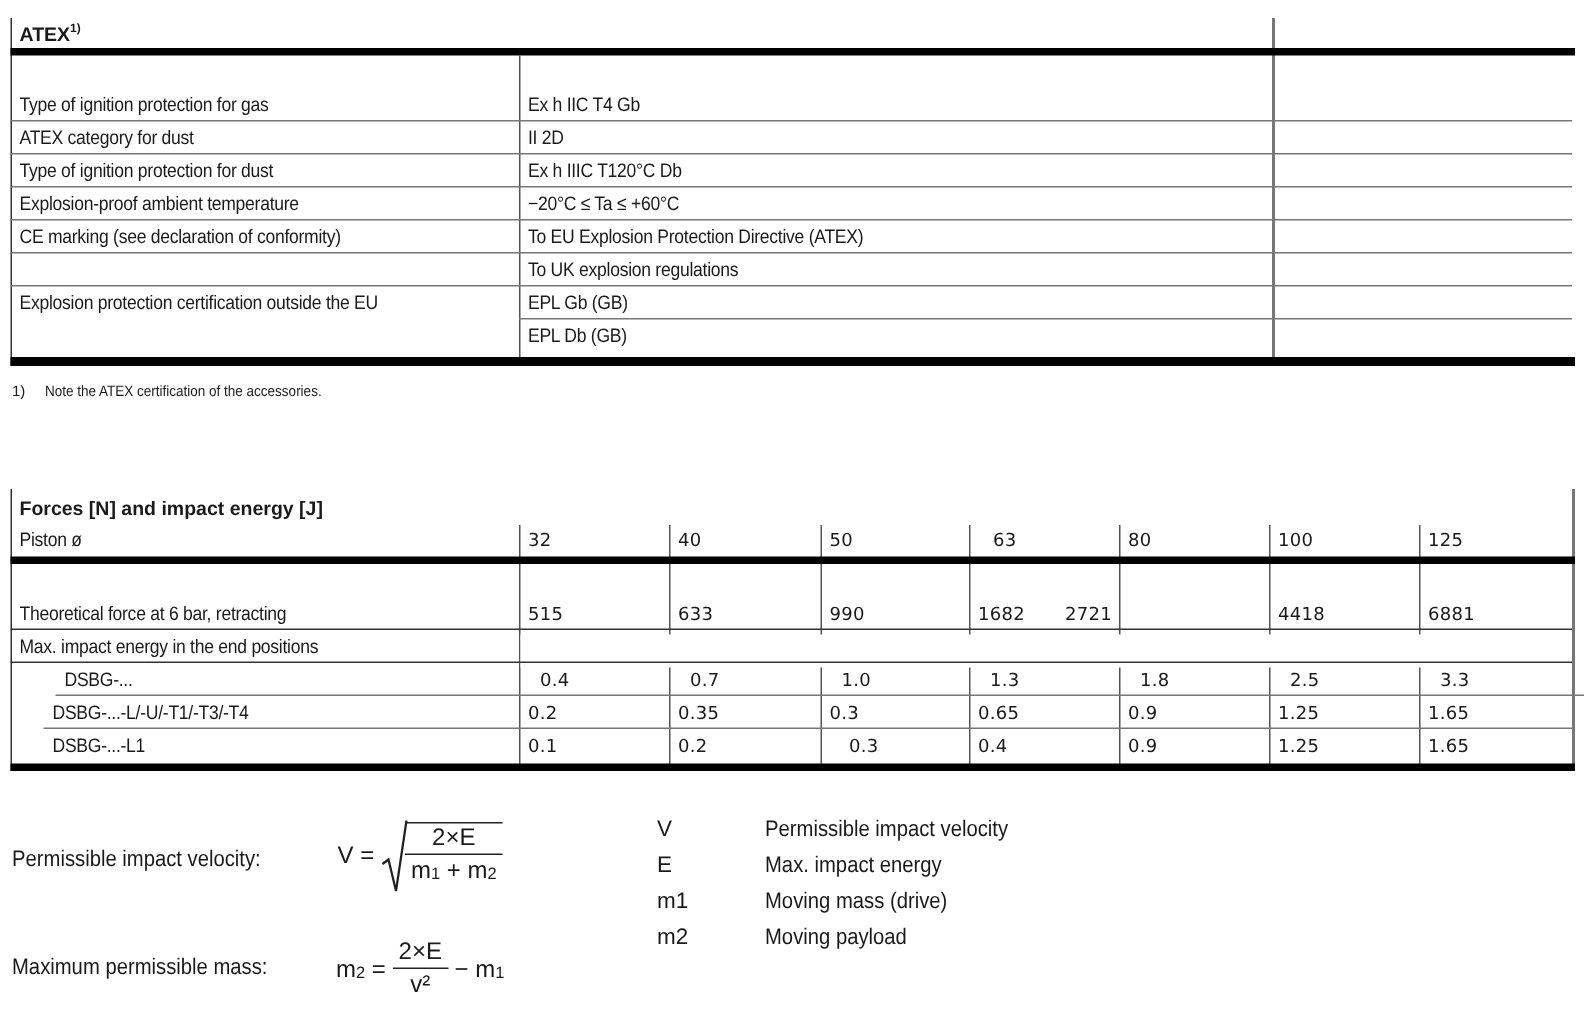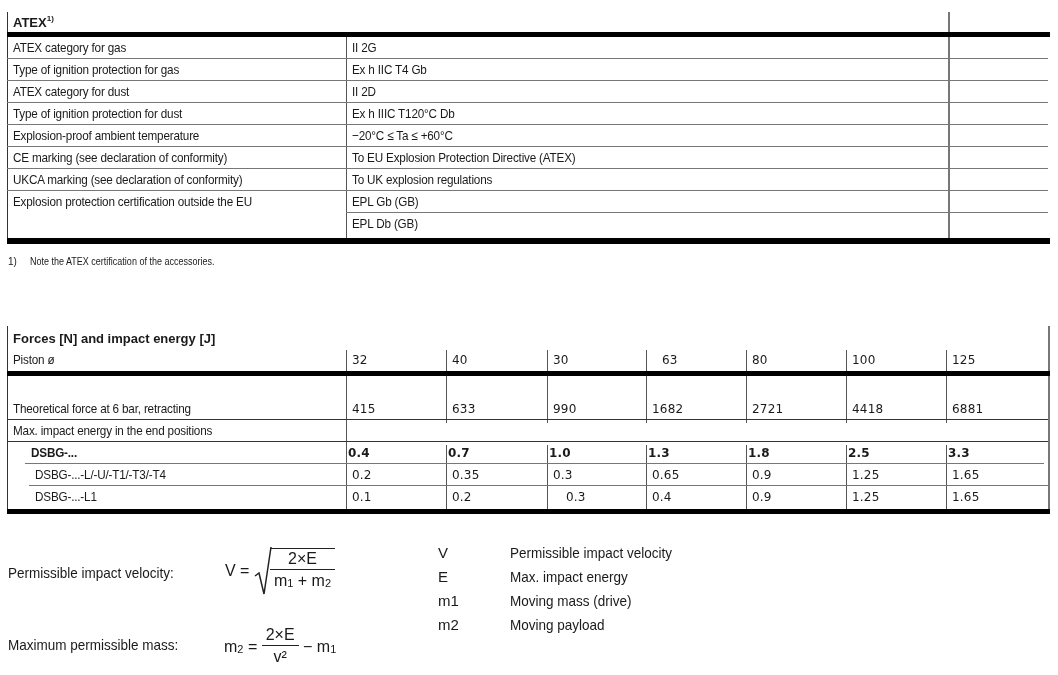--- a/index.html
+++ b/index.html
@@ -5,21 +5,21 @@
     html, body { margin: 0; padding: 0; background: #ffffff; }
     body {
       width: 1058px; height: 675px; position: relative; overflow: hidden;
       font-family: "Liberation Sans", sans-serif; color: #1a1a1a;
     }
     .abs { position: absolute; }
     .txt { font-size: 13px; line-height: 22px; white-space: nowrap; letter-spacing: -0.2px; }
     .cond { transform: scaleX(0.9); transform-origin: left center; display: inline-block; }
 
     
-    #atex { left: 7px; top: 4px; width: 943px; height: 241px; }
+    #atex { left: 7px; top: 4px; width: 843px; height: 241px; }
     #atex .lborder { position: absolute; left: 0; top: 8px; width: 1px; height: 232px; background: #333; }
     #atex .rborder { position: absolute; right: 0; top: 8px; width: 2px; height: 232px; background: #777; }
     #atex .title { position: absolute; left: 6px; top: 2px; font-weight: bold; font-size: 13px; line-height: 26px; }
     #atex .title sup { font-size: 8px; vertical-align: 6px; }
     .thick { position: absolute; background: #000; height: 5px; }
     .row { position: absolute; left: 0; height: 22px; border-bottom: 1px solid #777; box-sizing: border-box; }
     .cell { position: absolute; top: 0; height: 22px; padding-left: 6px; box-sizing: border-box; }
     .vline { position: absolute; width: 1px; background: #555; }
 
     
@@ -54,24 +54,20 @@
 <div id="atex" class="abs">
   <div class="lborder"></div>
   <div class="rborder"></div>
   <div class="title">
     <span>ATEX</span><sup>1)</sup>
   </div>
   <div class="thick" style="left:0; top:28px; width:1043px;"></div>
 
   <div class="vline" style="left:339px; top:33px; height:203px;"></div>
 
-  <div class="row" style="top:33px; width:1041px;">
-    <div class="cell txt" style="left:0;"><span class="cond">ATEX category for gas</span></div>
-    <div class="cell txt" style="left:339px;"><span class="cond">II 2G</span></div>
-  </div>
   <div class="row" style="top:55px; width:1041px;">
     <div class="cell txt" style="left:0;"><span class="cond">Type of ignition protection for gas</span></div>
     <div class="cell txt" style="left:339px;"><span class="cond">Ex h IIC T4 Gb</span></div>
   </div>
   <div class="row" style="top:77px; width:1041px;">
     <div class="cell txt" style="left:0;"><span class="cond">ATEX category for dust</span></div>
     <div class="cell txt" style="left:339px;"><span class="cond">II 2D</span></div>
   </div>
   <div class="row" style="top:99px; width:1041px;">
     <div class="cell txt" style="left:0;"><span class="cond">Type of ignition protection for dust</span></div>
@@ -79,21 +75,20 @@
   </div>
   <div class="row" style="top:121px; width:1041px;">
     <div class="cell txt" style="left:0;"><span class="cond">Explosion-proof ambient temperature</span></div>
     <div class="cell txt" style="left:339px;"><span class="cond">−20°C ≤ Ta ≤ +60°C</span></div>
   </div>
   <div class="row" style="top:143px; width:1041px;text-decoration:underline;">
     <div class="cell txt" style="left:0;"><span class="cond">CE marking (see declaration of conformity)</span></div>
     <div class="cell txt" style="left:339px;"><span class="cond">To EU Explosion Protection Directive (ATEX)</span></div>
   </div>
   <div class="row" style="top:165px; width:1041px;">
-    <div class="cell txt" style="left:0;"><span class="cond">UKCA marking (see declaration of conformity)</span></div>
     <div class="cell txt" style="left:339px;"><span class="cond">To UK explosion regulations</span></div>
   </div>
 
   <div class="cell txt abs" style="left:0; top:187px;"><span class="cond">Explosion protection certification outside the EU</span></div>
   <div class="row" style="top:187px; left:339px; width:702px;">
     <div class="cell txt" style="left:0;"><span class="cond">EPL Gb (GB)</span></div>
   </div>
   <div class="row" style="top:209px; left:339px; width:702px; border-bottom:none;">
     <div class="cell txt" style="left:0;"><span class="cond">EPL Db (GB)</span></div>
   </div>
@@ -116,44 +111,44 @@
   <div class="vline" style="left:739px; top:24px; height:160px;"></div>
   <div class="vline" style="left:839px; top:24px; height:160px;"></div>
   <div class="vline" style="left:939px; top:24px; height:160px;"></div>
 
   <div class="abs" style="left:340px; top:97px; width:701px; height:22px; background:#fff;"></div>
 
   <div class="row" style="top:23px; width:1041px; border-bottom:none;">
     <div class="cell txt" style="left:0;"><span class="cond">Piston ø</span></div>
     <div class="cell txt num-cell" style="left:339px;">32</div>
     <div class="cell txt num-cell" style="left:439px;">40</div>
-    <div class="cell txt num-cell" style="left:540px;">30</div>
+    <div class="cell txt num-cell" style="left:540px;">50</div>
     <div class="cell txt num-cell" style="left:639px;padding-left:16px;">63</div>
     <div class="cell txt num-cell" style="left:739px;">80</div>
     <div class="cell txt num-cell" style="left:839px;">100</div>
     <div class="cell txt num-cell" style="left:939px;">125</div>
   </div>
   <div class="thick" style="left:0; top:45px; width:1043px;"></div>
 
   <div class="row" style="top:72px; width:1041px; border-bottom:1px solid #333;">
     <div class="cell txt" style="left:0;"><span class="cond">Theoretical force at 6 bar, retracting</span></div>
-    <div class="cell txt num-cell" style="left:339px;">415</div>
+    <div class="cell txt num-cell" style="left:339px;">515</div>
     <div class="cell txt num-cell" style="left:439px;">633</div>
     <div class="cell txt num-cell" style="left:540px;">990</div>
     <div class="cell txt num-cell" style="left:639px;">1682</div>
-    <div class="cell txt num-cell" style="left:739px;">2721</div>
+    <div class="cell txt num-cell" style="left:697px;">2721</div>
     <div class="cell txt num-cell" style="left:839px;">4418</div>
     <div class="cell txt num-cell" style="left:939px;">6881</div>
   </div>
 
   <div class="row" style="top:94px; width:1041px; border-bottom:1px solid #333;">
     <div class="cell txt" style="left:0;"><span class="cond">Max. impact energy in the end positions</span></div>
   </div>
 
-  <div class="row" style="top:116px; left:18px; width:1019px;font-weight:bold;">
+  <div class="row" style="top:116px; left:30px; width:1019px;">
     <div class="cell txt" style="left:0;"><span class="cond">DSBG-...</span></div>
     <div class="cell txt num-cell" style="left:317px;">0.4</div>
     <div class="cell txt num-cell" style="left:417px;">0.7</div>
     <div class="cell txt num-cell" style="left:518px;">1.0</div>
     <div class="cell txt num-cell" style="left:617px;">1.3</div>
     <div class="cell txt num-cell" style="left:717px;">1.8</div>
     <div class="cell txt num-cell" style="left:817px;">2.5</div>
     <div class="cell txt num-cell" style="left:917px;">3.3</div>
   </div>
   <div class="row" style="top:138px; left:22px; width:1019px;">

